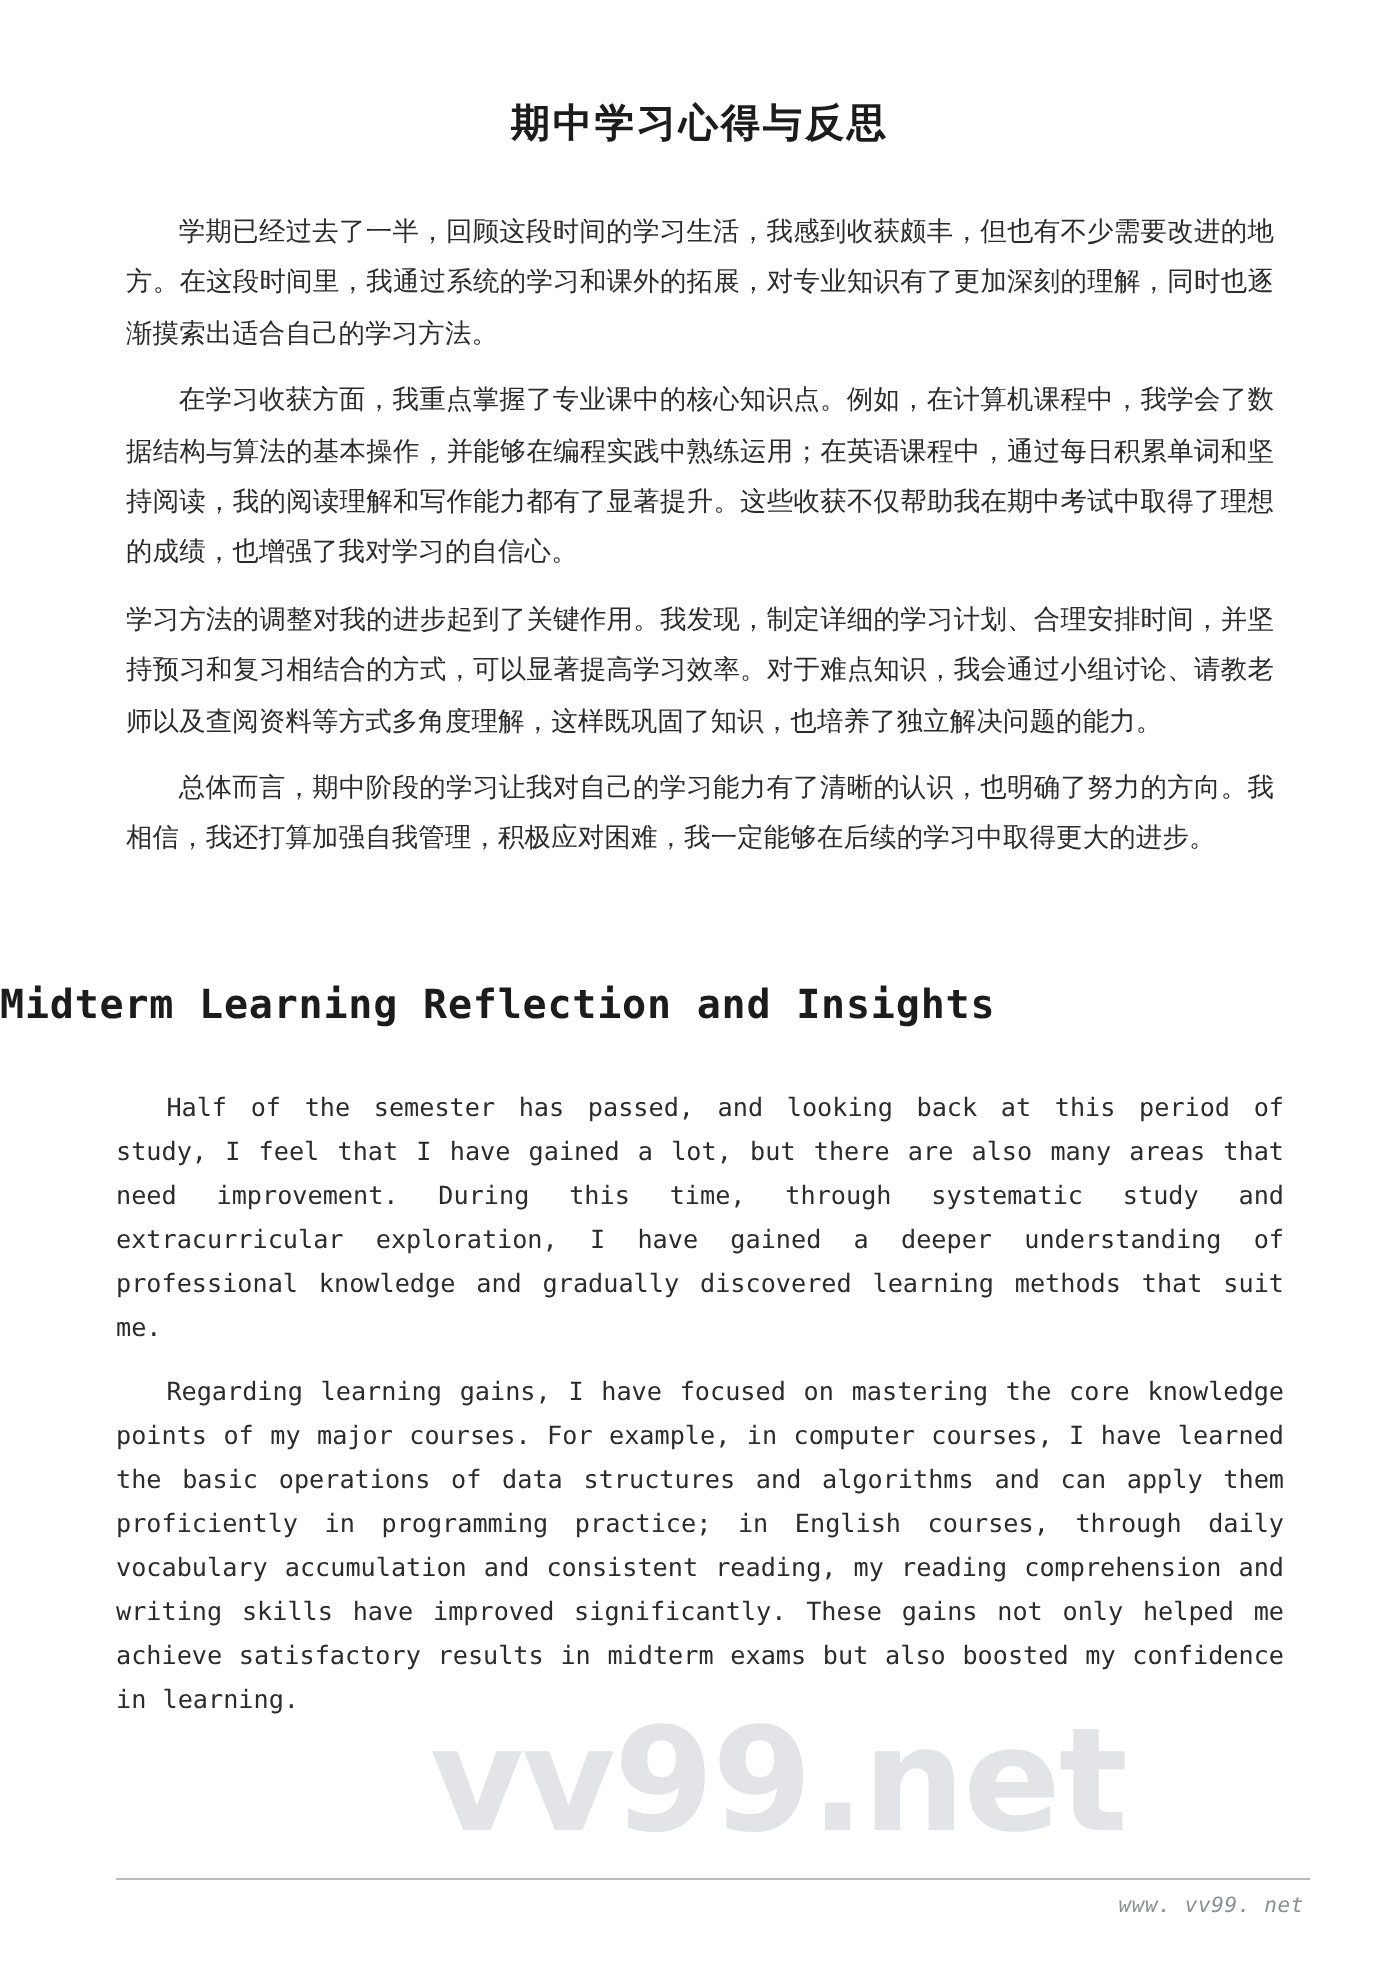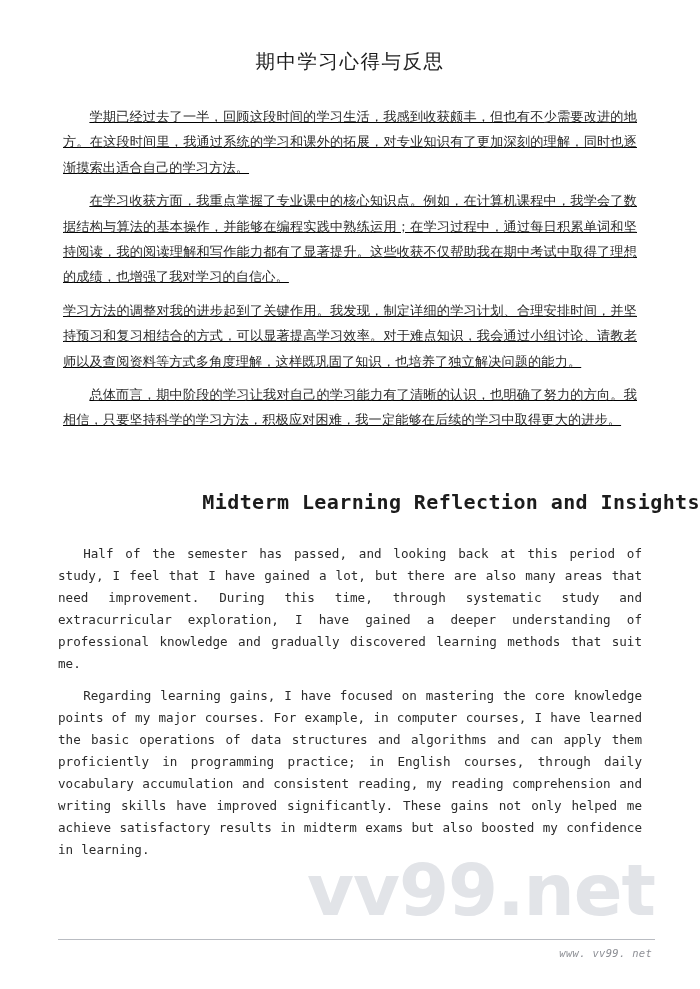--- a/index.html
+++ b/index.html
@@ -28,47 +28,45 @@
     font-family: "DejaVu Sans", sans-serif;
     font-weight: bold;
     font-size: 72px;
     letter-spacing: -1px;
     color: #e2e4e8;
     line-height: 95px;
     white-space: nowrap;
     z-index: 0;
     pointer-events: none;
     user-select: none;
-    text-align: right;
   }
 
   
   .content {
     position: relative;
     z-index: 2;
     padding: 0;
   }
 
   
   .cn-title {
     font-family: "DejaVu Sans", "Liberation Sans", sans-serif;
-    font-weight: normal;
+    font-weight: bold;
     font-size: 19.5px;
     color: #1c1c1c;
     text-align: center;
     letter-spacing: 1.5px;
     margin: 0;
     padding-top: 48px;
     line-height: 28px;
   }
 
   .cn-body {
     margin: 0;
     padding: 0 63px 0 63px;
-    text-decoration: underline;
   }
 
   .cn-para {
     font-family: "DejaVu Sans", "Liberation Sans", sans-serif;
     font-size: 13.2px;
     color: #2b2b2b;
     line-height: 25.4px;
     text-align: justify;
     text-justify: inter-ideograph;
     margin: 0 0 8px 0;
@@ -83,21 +81,21 @@
   .cn-para.first {
     margin-top: 28px;
   }
 
   
   .en-title {
     font-family: "DejaVu Sans Mono", "Liberation Mono", monospace;
     font-weight: bold;
     font-size: 20px;
     color: #1c1c1c;
-    text-align: right;
+    text-align: left;
     margin: 0;
     padding-top: 46px;
     line-height: 30px;
     letter-spacing: 0.4px;
   }
 
   .en-body {
     margin: 0;
     padding: 0 58px 0 58px;
   }
@@ -148,23 +146,23 @@
 <div class="page">
 
   <div class="watermark">vv99.net</div>
 
   <div class="content">
 
     <h1 class="cn-title">期中学习心得与反思</h1>
 
     <div class="cn-body">
       <p class="cn-para first">学期已经过去了一半，回顾这段时间的学习生活，我感到收获颇丰，但也有不少需要改进的地方。在这段时间里，我通过系统的学习和课外的拓展，对专业知识有了更加深刻的理解，同时也逐渐摸索出适合自己的学习方法。</p>
-      <p class="cn-para">在学习收获方面，我重点掌握了专业课中的核心知识点。例如，在计算机课程中，我学会了数据结构与算法的基本操作，并能够在编程实践中熟练运用；在学习过程中，通过每日积累单词和坚持阅读，我的阅读理解和写作能力都有了显著提升。这些收获不仅帮助我在期中考试中取得了理想的成绩，也增强了我对学习的自信心。</p>
+      <p class="cn-para">在学习收获方面，我重点掌握了专业课中的核心知识点。例如，在计算机课程中，我学会了数据结构与算法的基本操作，并能够在编程实践中熟练运用；在英语课程中，通过每日积累单词和坚持阅读，我的阅读理解和写作能力都有了显著提升。这些收获不仅帮助我在期中考试中取得了理想的成绩，也增强了我对学习的自信心。</p>
       <p class="cn-para no-indent">学习方法的调整对我的进步起到了关键作用。我发现，制定详细的学习计划、合理安排时间，并坚持预习和复习相结合的方式，可以显著提高学习效率。对于难点知识，我会通过小组讨论、请教老师以及查阅资料等方式多角度理解，这样既巩固了知识，也培养了独立解决问题的能力。</p>
-      <p class="cn-para">总体而言，期中阶段的学习让我对自己的学习能力有了清晰的认识，也明确了努力的方向。我相信，只要坚持科学的学习方法，积极应对困难，我一定能够在后续的学习中取得更大的进步。</p>
+      <p class="cn-para">总体而言，期中阶段的学习让我对自己的学习能力有了清晰的认识，也明确了努力的方向。我相信，我还打算加强自我管理，积极应对困难，我一定能够在后续的学习中取得更大的进步。</p>
     </div>
 
     <h2 class="en-title">Midterm Learning Reflection and Insights</h2>
 
     <div class="en-body">
       <p class="en-para first">Half of the semester has passed, and looking back at this period of study, I feel that I have gained a lot, but there are also many areas that need improvement. During this time, through systematic study and extracurricular exploration, I have gained a deeper understanding of professional knowledge and gradually discovered learning methods that suit me.</p>
       <p class="en-para">Regarding learning gains, I have focused on mastering the core knowledge points of my major courses. For example, in computer courses, I have learned the basic operations of data structures and algorithms and can apply them proficiently in programming practice; in English courses, through daily vocabulary accumulation and consistent reading, my reading comprehension and writing skills have improved significantly. These gains not only helped me achieve satisfactory results in midterm exams but also boosted my confidence in learning.</p>
     </div>
 
   </div>

